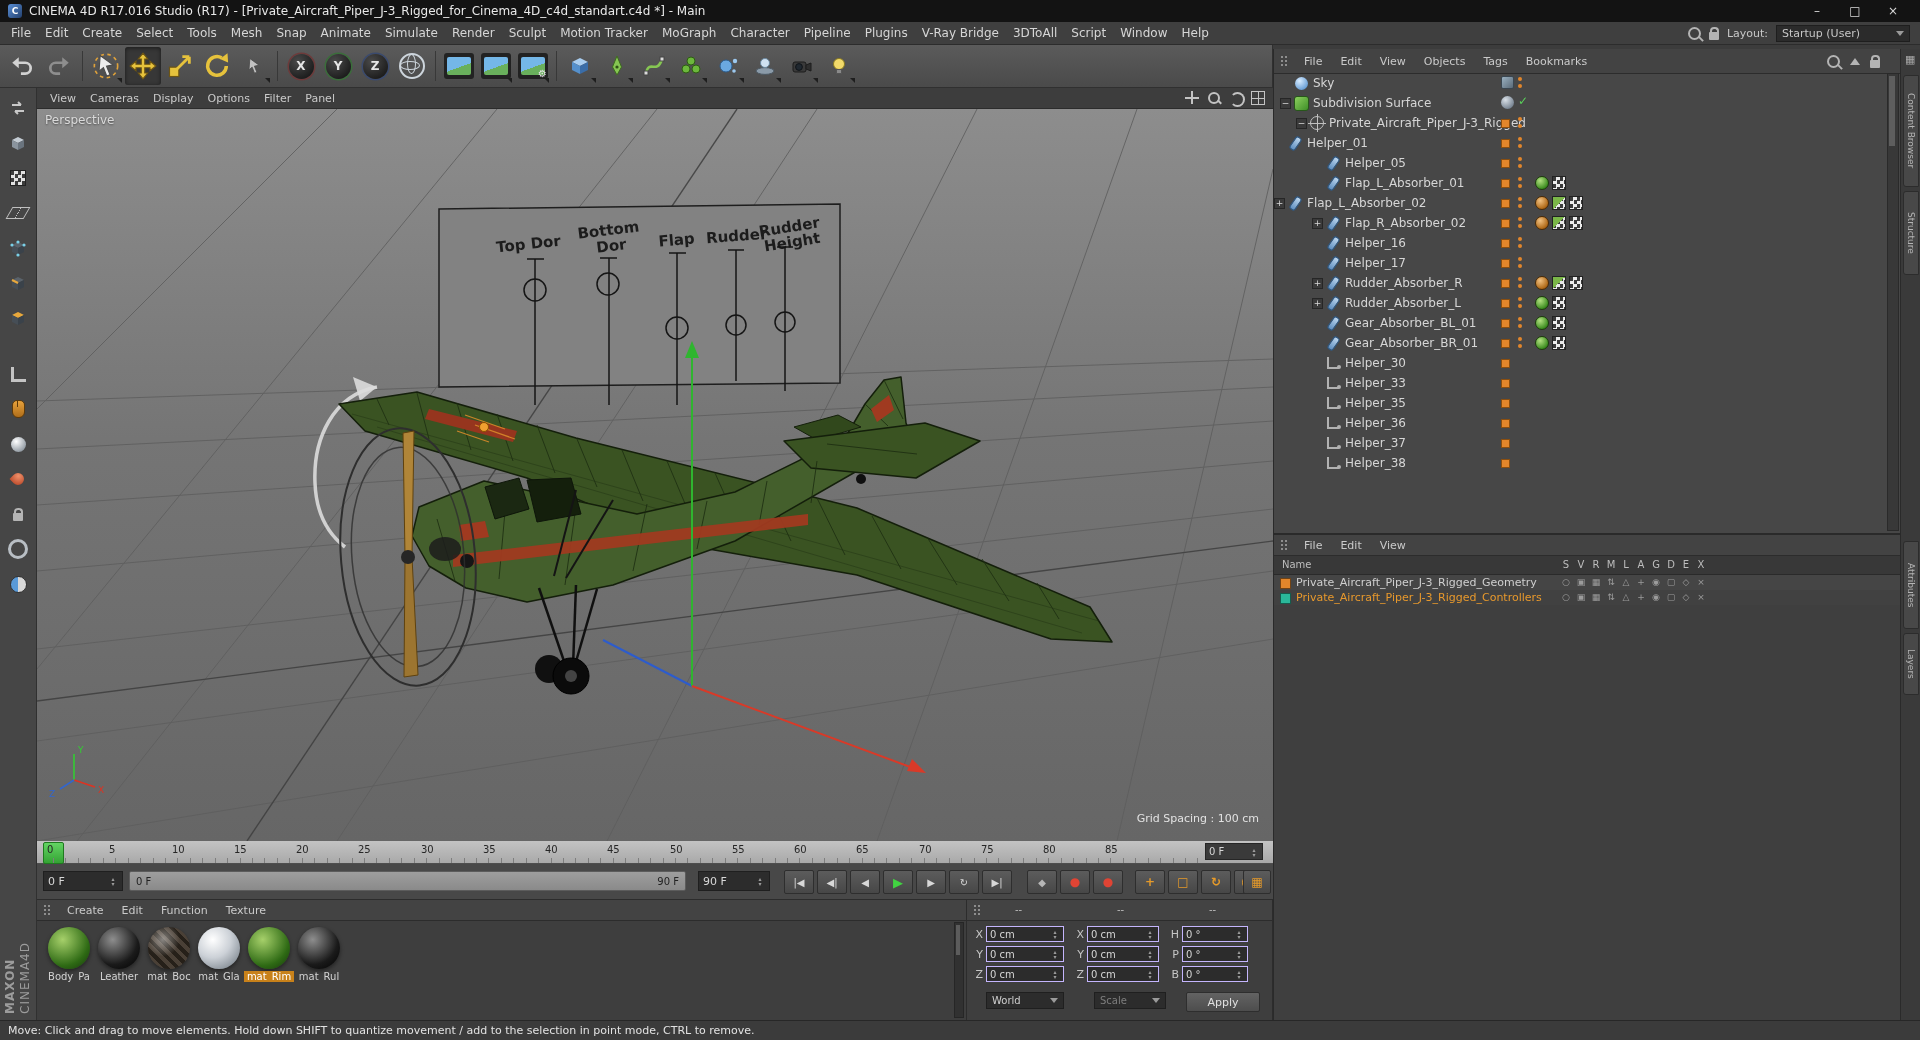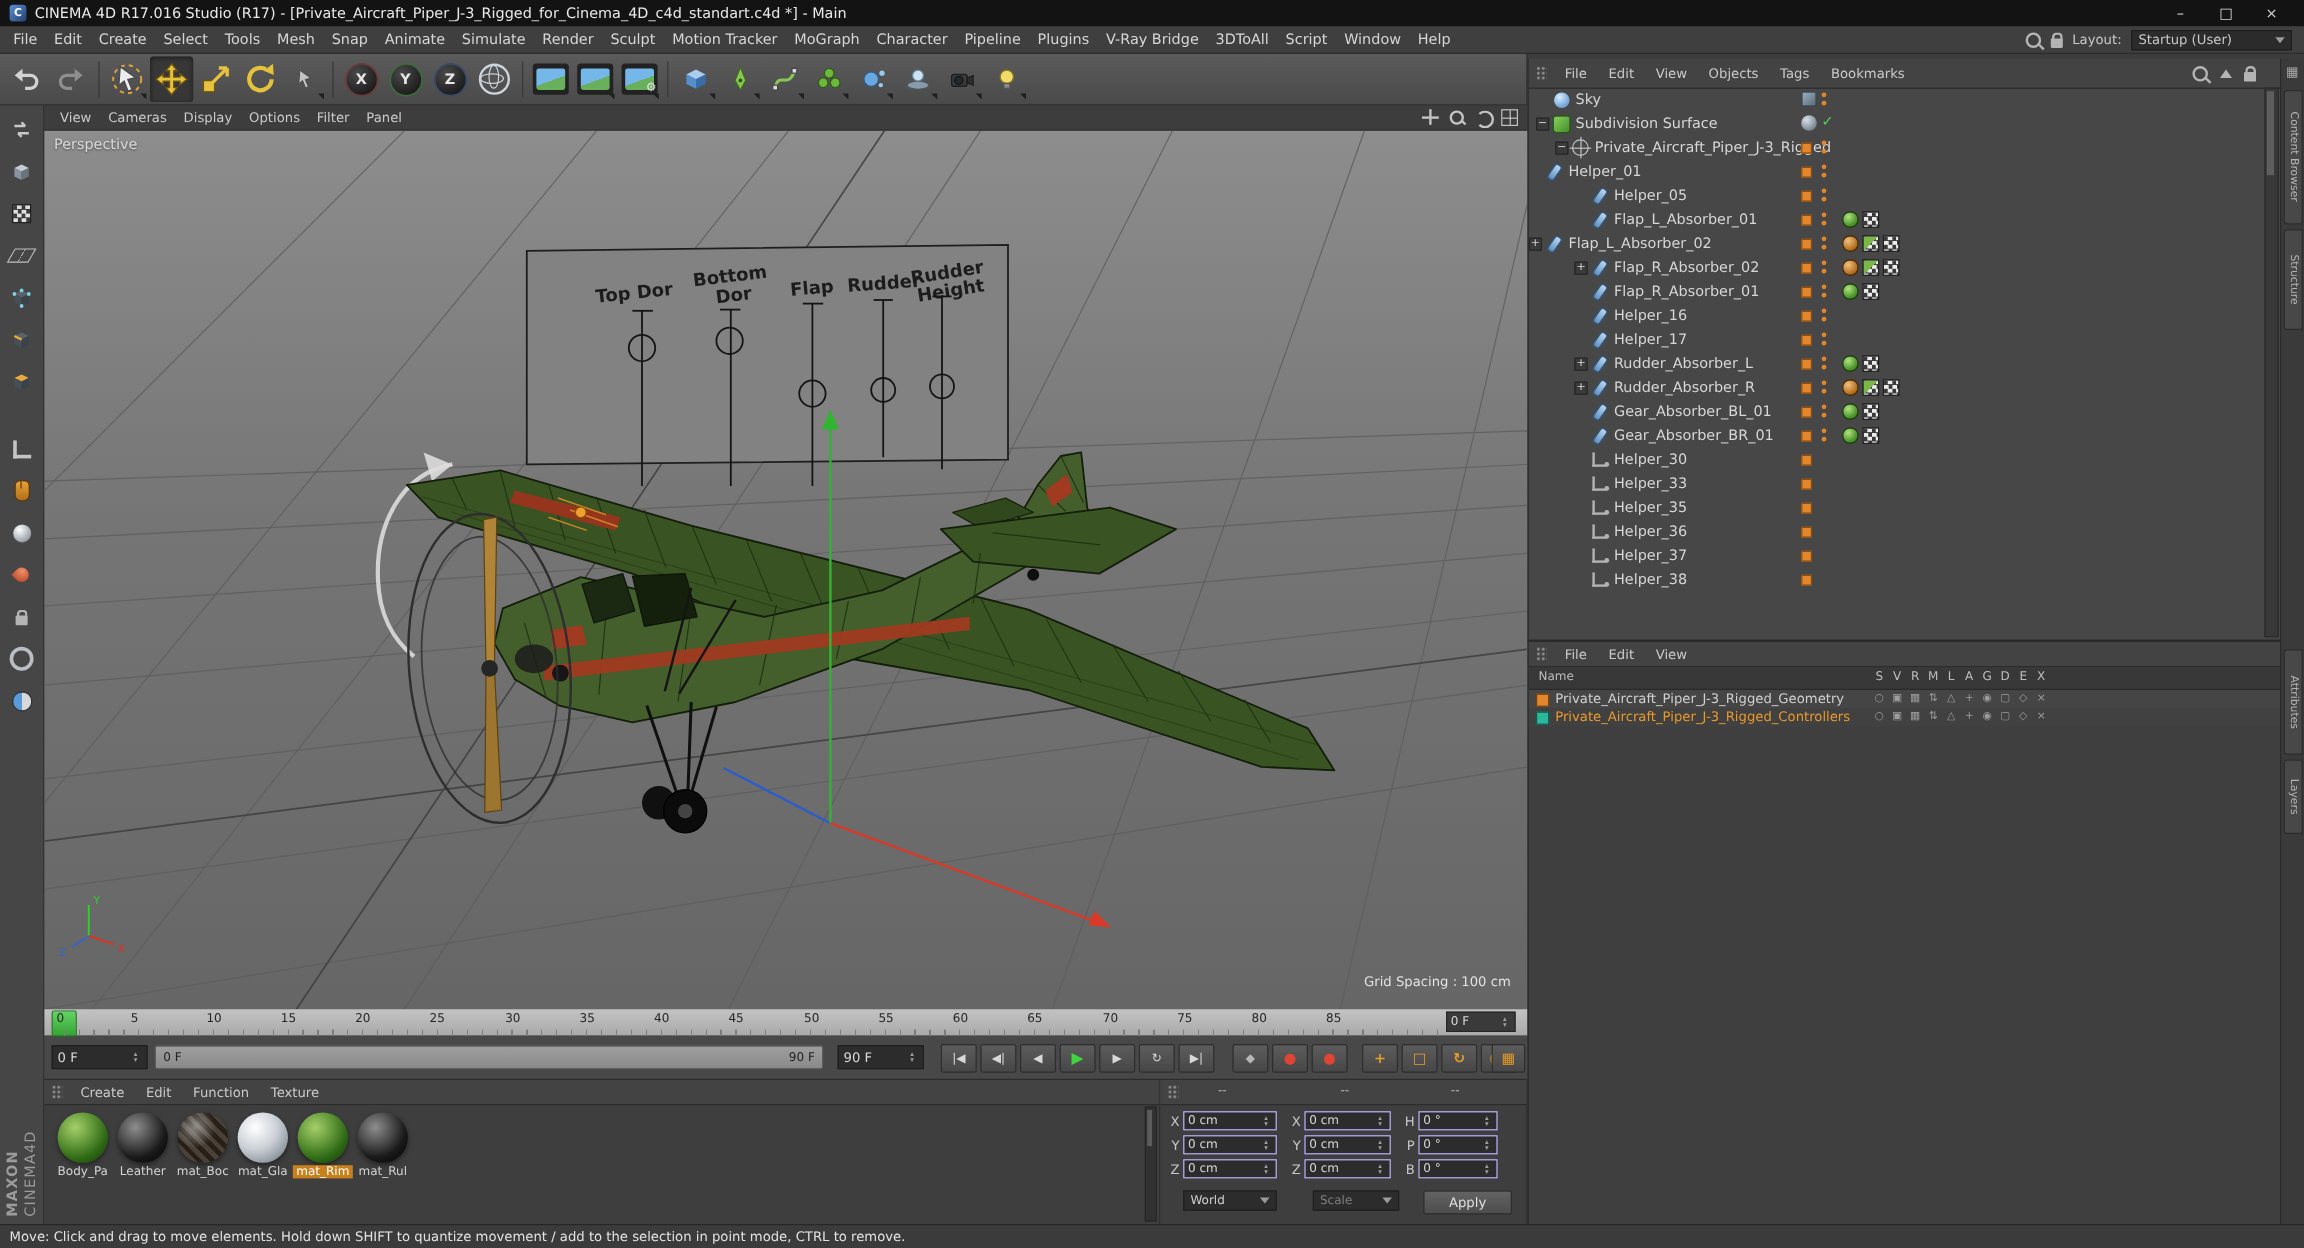--- a/index.html
+++ b/index.html
@@ -839,58 +839,49 @@
           <span class="tlabel">Flap_R_Absorber_02</span>
           <span class="tg tg-chip"></span>
           <span class="tg tg-dots"></span>
           <span class="tg tg-o p1"></span>
           <span class="tg tg-gch p2"></span>
           <span class="tg tg-ch p3"></span>
         </div>
       <div class="trow" style="padding-left:38px">
           <span class="exp"></span>
           <span class="oicon i-joint"></span>
-          <span class="tlabel">Flap_R_Absorber_01</span>
-          <span class="tg tg-chip"></span>
-          <span class="tg tg-dots"></span>
-          <span class="tg tg-g p1"></span>
-          <span class="tg tg-ch p2"></span>
-        </div>
-      <div class="trow" style="padding-left:38px">
-          <span class="exp"></span>
-          <span class="oicon i-joint"></span>
           <span class="tlabel">Helper_16</span>
           <span class="tg tg-chip"></span>
           <span class="tg tg-dots"></span>
         </div>
       <div class="trow" style="padding-left:38px">
           <span class="exp"></span>
           <span class="oicon i-joint"></span>
           <span class="tlabel">Helper_17</span>
           <span class="tg tg-chip"></span>
           <span class="tg tg-dots"></span>
+        </div>
+      <div class="trow" style="padding-left:38px">
+          <span class="exp closed"></span>
+          <span class="oicon i-joint"></span>
+          <span class="tlabel">Rudder_Absorber_R</span>
+          <span class="tg tg-chip"></span>
+          <span class="tg tg-dots"></span>
+          <span class="tg tg-o p1"></span>
+          <span class="tg tg-gch p2"></span>
+          <span class="tg tg-ch p3"></span>
         </div>
       <div class="trow" style="padding-left:38px">
           <span class="exp closed"></span>
           <span class="oicon i-joint"></span>
           <span class="tlabel">Rudder_Absorber_L</span>
           <span class="tg tg-chip"></span>
           <span class="tg tg-dots"></span>
           <span class="tg tg-g p1"></span>
           <span class="tg tg-ch p2"></span>
-        </div>
-      <div class="trow" style="padding-left:38px">
-          <span class="exp closed"></span>
-          <span class="oicon i-joint"></span>
-          <span class="tlabel">Rudder_Absorber_R</span>
-          <span class="tg tg-chip"></span>
-          <span class="tg tg-dots"></span>
-          <span class="tg tg-o p1"></span>
-          <span class="tg tg-gch p2"></span>
-          <span class="tg tg-ch p3"></span>
         </div>
       <div class="trow" style="padding-left:38px">
           <span class="exp"></span>
           <span class="oicon i-joint"></span>
           <span class="tlabel">Gear_Absorber_BL_01</span>
           <span class="tg tg-chip"></span>
           <span class="tg tg-dots"></span>
           <span class="tg tg-g p1"></span>
           <span class="tg tg-ch p2"></span>
         </div>

